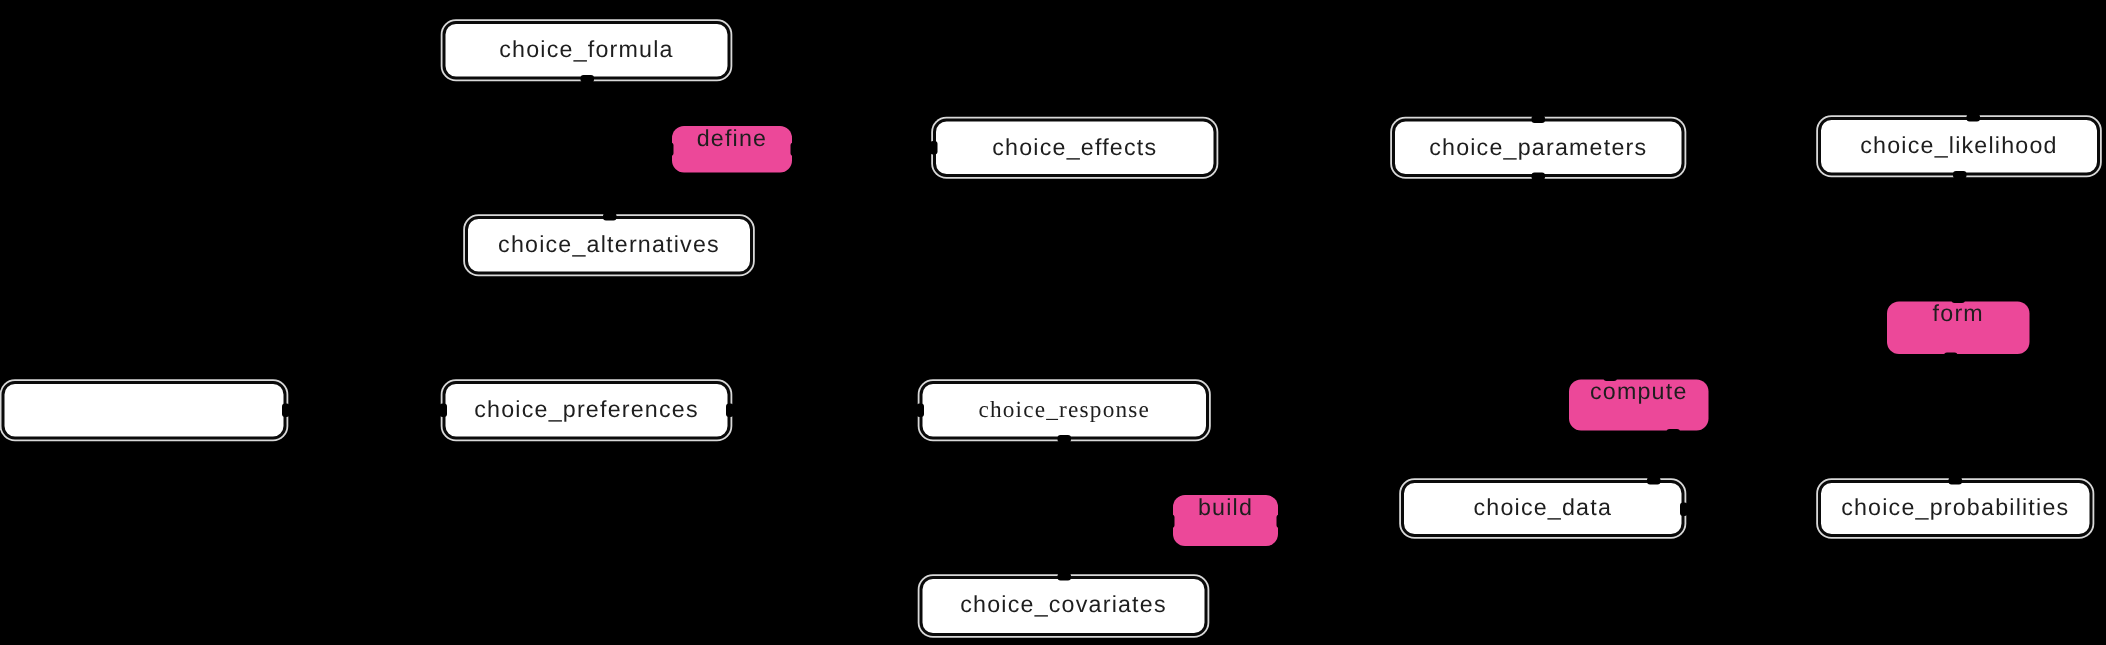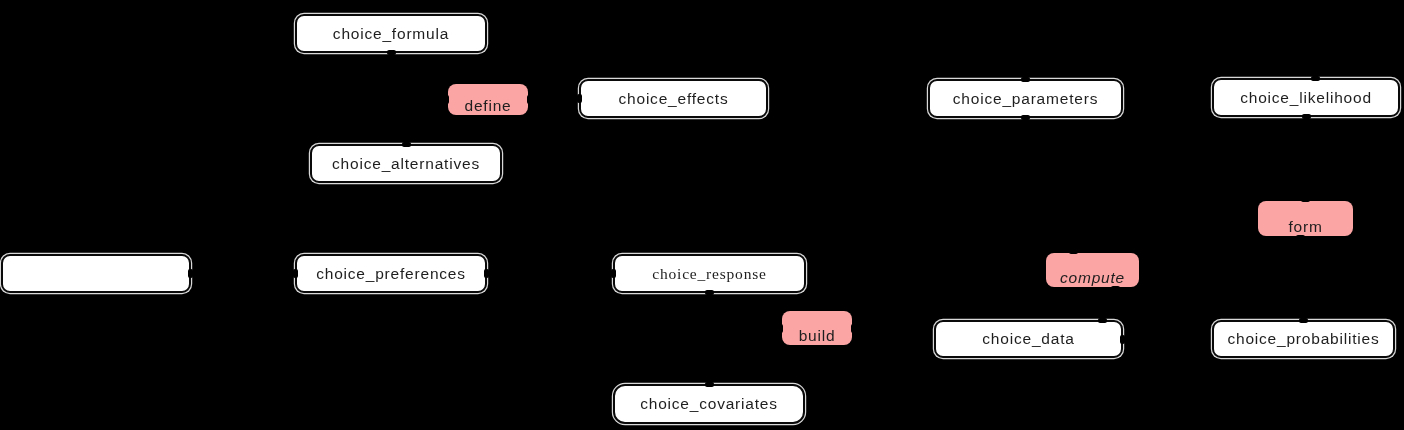--- a/index.html
+++ b/index.html
@@ -29,24 +29,24 @@
   .node .node-text {
     font-size: 15.5px;
     letter-spacing: 0.8px;
     color: #1e1e1e;
     font-weight: 500;
     white-space: nowrap;
   }
   .edge-label {
     position: absolute;
     box-sizing: border-box;
-    background: #fca5a5;
+    background: #ec4899;
     border-radius: 8px;
     display: flex;
-    align-items: flex-end;
+    align-items: flex-start;
     justify-content: center;
   }
   .edge-label .label-text {
     font-size: 15.5px;
     letter-spacing: 0.8px;
     color: #1e1e1e;
     font-weight: 500;
     white-space: nowrap;
   }
   .port {
@@ -60,21 +60,21 @@
   .port-right  { width: 5px; height: 9px; right: -4px; }
 </style>
 </head>
 <body>
 
 <div class="canvas" style="background: rgb(0, 0, 0);">
     <div class="node" style="left: 295px; top: 14px; width: 192px; height: 39px;">
       <span class="node-text">choice_formula</span>
       <div class="port port-bottom" style="left: calc(50% - 4.5px);"></div>
     </div>
-    <div class="node" style="left: 579px; top: 79px; width: 189px; height: 39px;">
+    <div class="node" style="left: 622px; top: 79px; width: 189px; height: 39px;">
       <span class="node-text">choice_effects</span>
       <div class="port port-left" style="top: calc(50% - 4.5px);"></div>
     </div>
     <div class="node" style="left: 1212px; top: 78px; width: 188px; height: 39px;">
       <span class="node-text">choice_likelihood</span>
       <div class="port port-top" style="left: calc(55% - 4.5px);"></div>
       <div class="port port-bottom" style="left: calc(50% - 4.5px);"></div>
     </div>
     <div class="node" style="left: 928px; top: 79px; width: 195px; height: 39px;">
       <span class="node-text">choice_parameters</span>
@@ -100,37 +100,37 @@
     </div>
     <div class="node" style="left: 934px; top: 320px; width: 189px; height: 38px;">
       <span class="node-text">choice_data</span>
       <div class="port port-top" style="left: calc(90% - 4.5px);"></div>
       <div class="port port-right" style="top: calc(50% - 4.5px);"></div>
     </div>
     <div class="node" style="left: 1212px; top: 320px; width: 183px; height: 38px;">
       <span class="node-text">choice_probabilities</span>
       <div class="port port-top" style="left: calc(50% - 4.5px);"></div>
     </div>
-    <div class="node" style="left: 613px; top: 384px; width: 192px; height: 40px; border-radius: 12px;">
+    <div class="node" style="left: 613px; top: 384px; width: 192px; height: 40px;">
       <span class="node-text">choice_covariates</span>
       <div class="port port-top" style="left: calc(50% - 4.5px);"></div>
     </div>
     <div class="edge-label" style="left: 448px; top: 84px; width: 80px; height: 31px;">
       <span class="label-text">define</span>
       <div class="port port-left" style="top: calc(50% - 4.5px);"></div>
       <div class="port port-right" style="top: calc(50% - 4.5px);"></div>
     </div>
     <div class="edge-label" style="left: 1258px; top: 201px; width: 95px; height: 35px;">
       <span class="label-text">form</span>
       <div class="port port-top" style="left: calc(50% - 4.5px);"></div>
       <div class="port port-bottom" style="left: calc(45% - 4.5px);"></div>
     </div>
-    <div class="edge-label" style="left: 1046px; top: 253px; width: 93px; height: 34px; font-style: italic;">
+    <div class="edge-label" style="left: 1046px; top: 253px; width: 93px; height: 34px;">
       <span class="label-text">compute</span>
       <div class="port port-top" style="left: calc(30% - 4.5px);"></div>
       <div class="port port-bottom" style="left: calc(75% - 4.5px);"></div>
     </div>
-    <div class="edge-label" style="left: 782px; top: 311px; width: 70px; height: 34px;">
+    <div class="edge-label" style="left: 782px; top: 330px; width: 70px; height: 34px;">
       <span class="label-text">build</span>
       <div class="port port-left" style="top: calc(50% - 4.5px);"></div>
       <div class="port port-right" style="top: calc(50% - 4.5px);"></div>
     </div>
   </div>
 
 </body></html>

